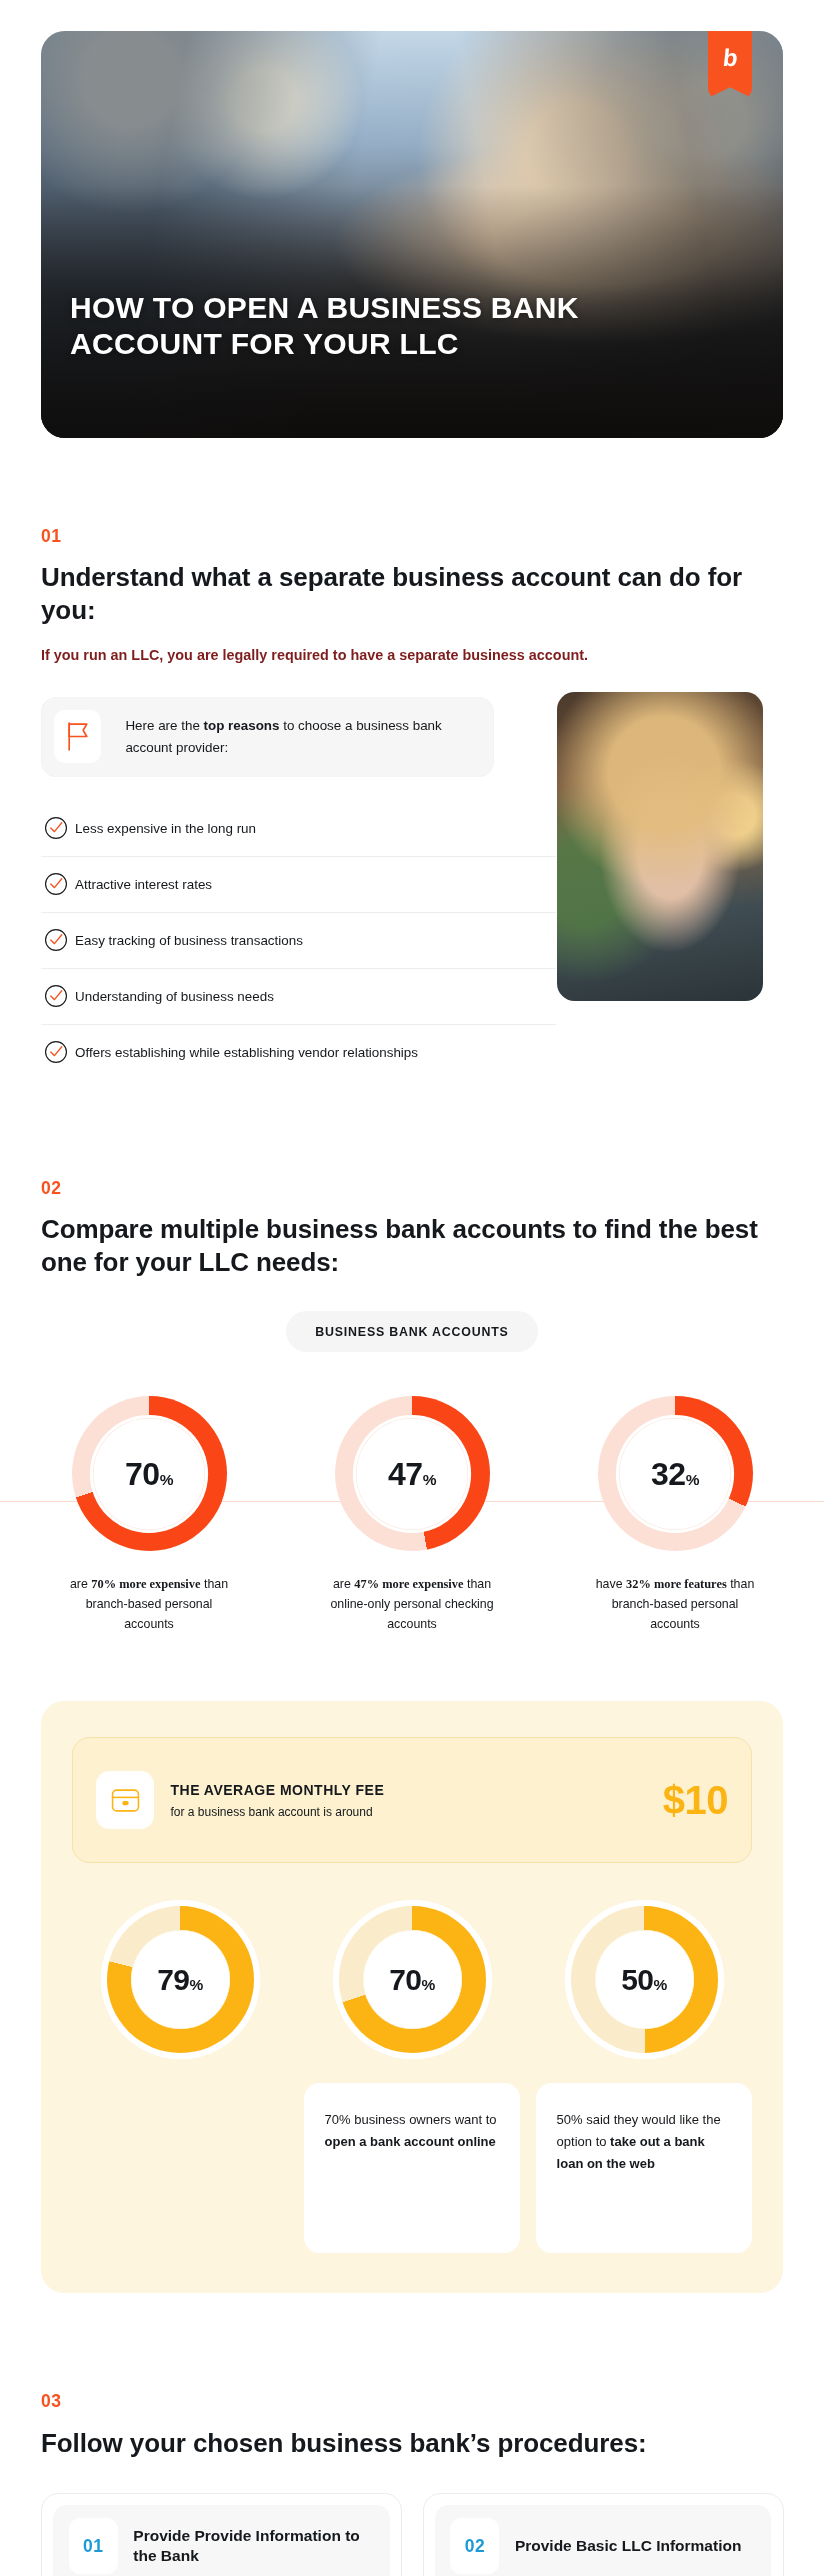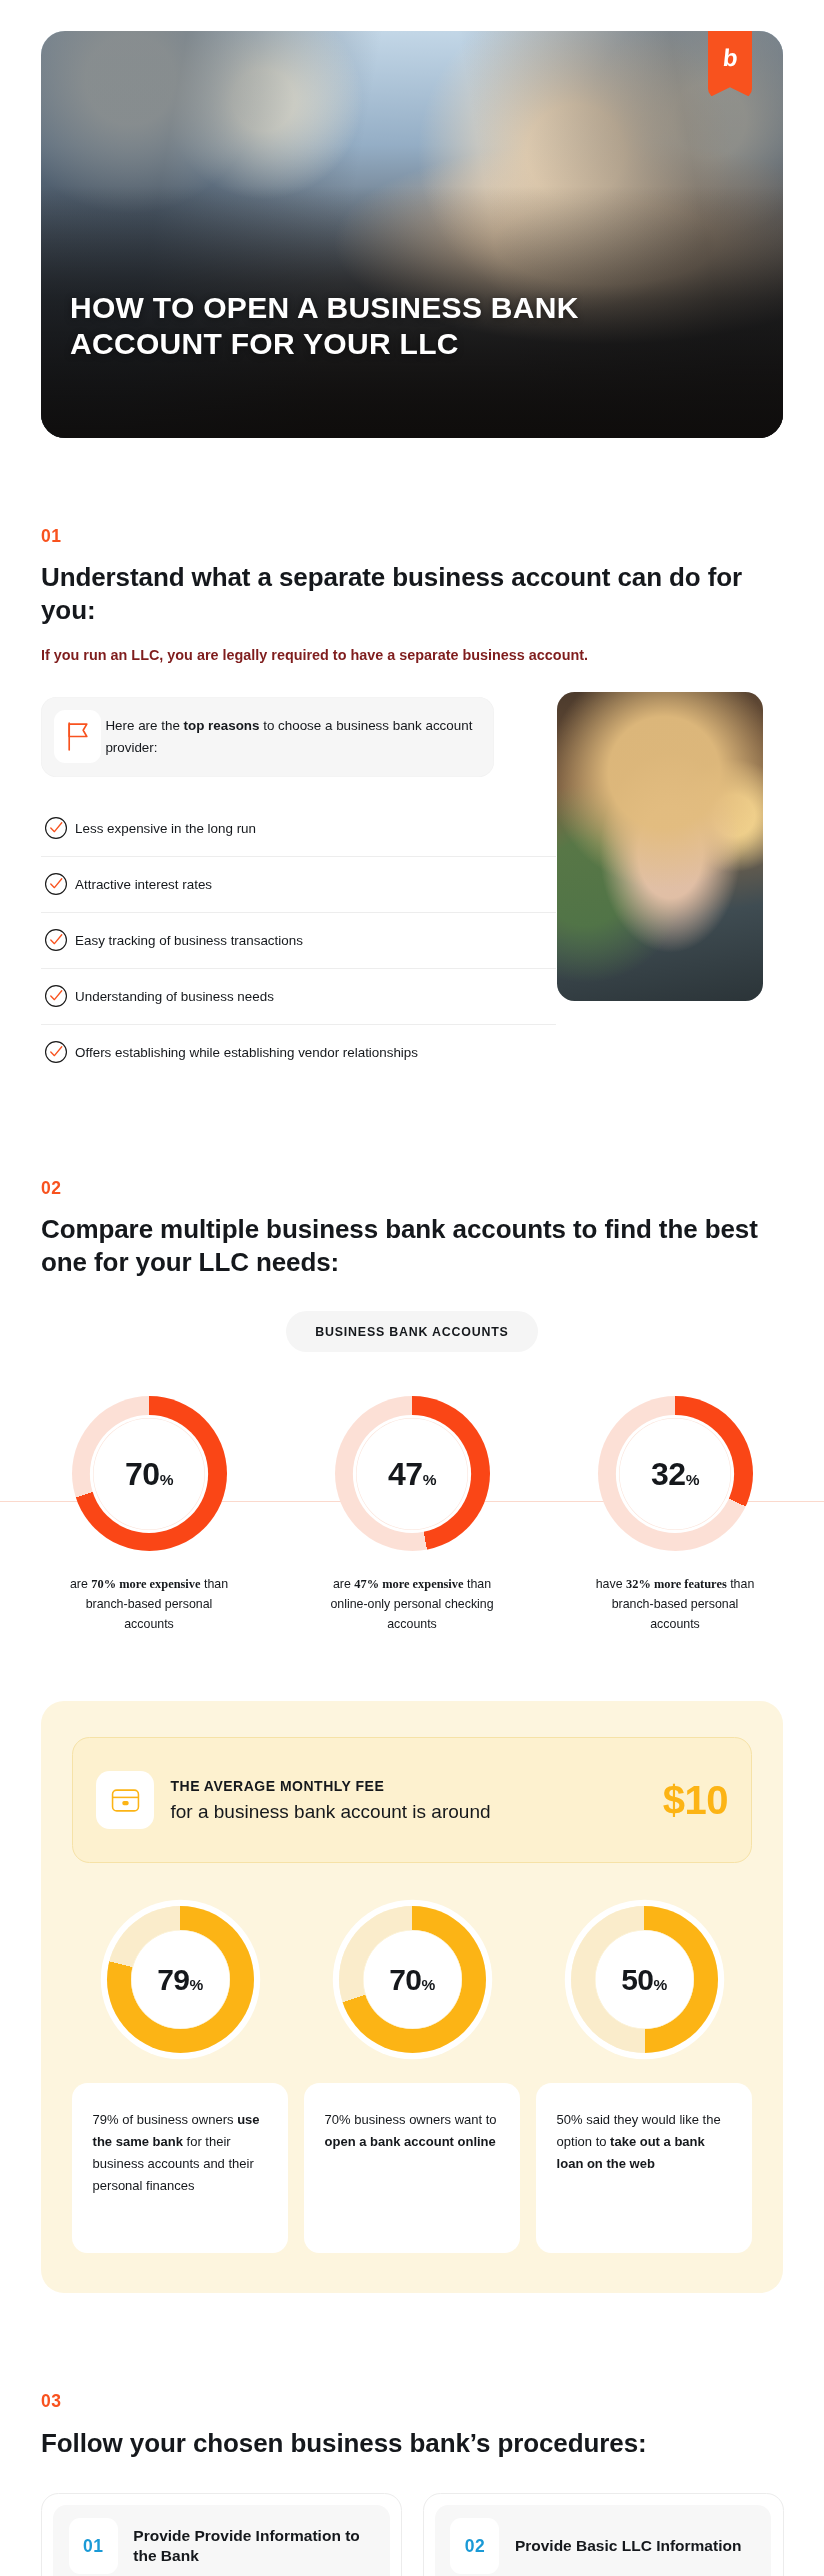--- a/index.html
+++ b/index.html
@@ -81,21 +81,21 @@
   .step-lead {
     font-size: 14.4px; line-height: 1.62; margin-top: 17.5px; color:#7f1d1d; font-weight:700;
   }
 
   
   .s1 { margin-top: 88px; }
   .s1-body { display:flex; gap: 20.6px; margin-top: 29px; align-items:flex-start; }
   .s1-left { flex: 1 1 auto; max-width: 495px; }
   .callout {
     background:#f6f6f6; border-radius: 15.5px; padding: 13.4px 17.5px 13.4px 13.4px;
-    display:flex; gap: 4px; align-items:center; width: 453px;
+    display:flex; gap: 24px; align-items:center; width: 453px;
     box-shadow: inset 0 0 0 0.5px #f1f1f1;
   }
   .callout-icon {
     width: 47px; height: 53px; background:#fff; border-radius: 11.3px;
     display:flex; align-items:center; justify-content:center; flex:0 0 auto;
   }
   .callout-text { font-size:13.4px; line-height:1.6; }
   .callout-text b { font-weight:800; }
 
   .checklist { margin-top: 24px; width: 515px; }
@@ -160,21 +160,21 @@
   .fee-card {
     background:#fdf1cf; border:0.5px solid #f6e2a7; border-radius: 17.5px;
     padding: 33px 23px; display:flex; align-items:center; gap: 16.5px;
   }
   .fee-icon {
     width: 58px; height: 58px; background:#fff; border-radius: 13.4px;
     display:flex; align-items:center; justify-content:center; flex:0 0 auto;
   }
   .fee-text { flex:1 1 auto; }
   .fee-kicker { font-size: 14px; font-weight:800; letter-spacing:0.5px; text-transform:uppercase; }
-  .fee-sub { font-size: 19px; margin-top: 7px; }
+  .fee-sub { font-size: 12px; margin-top: 7px; }
   .fee-amount { font-size: 40px; font-weight: 800; color:#fcb415; letter-spacing:-0.5px; }
 
   .ydonut-row { display:flex; justify-content:space-between; margin-top: 43px; }
   .ydonut-cell { width: 216px; text-align:center; }
   .ydonut { width: 147px; height: 147px; border-radius:50%; margin: 0 auto; position:relative;
             box-shadow: 0 0 0 6.2px #ffffff; }
   .ydonut .hole {
     position:absolute; inset: 24px; background:#fff; border-radius:50%;
     box-shadow: inset 0 0 0 0.5px #fbeec9;
     display:flex; align-items:center; justify-content:center;
@@ -369,23 +369,20 @@
       <div class="fee-amount">$10</div>
     </div>
 
     <div class="ydonut-row">
       <div class="ydonut-cell">
         <div class="ydonut" style="background: conic-gradient(rgb(252, 180, 21) 0deg, rgb(252, 180, 21) 284.4deg, rgb(250, 236, 203) 284.4deg, rgb(250, 236, 203) 360deg);">
           <div class="hole">
             <span class="val"><span>79</span><i>%</i></span>
           </div>
         </div>
-        <div class="ycard">
-          <span>79% of business owners </span><b>use the same bank</b><span> for their business accounts and their personal finances</span>
-        </div>
       </div>
 
       <div class="ydonut-cell">
         <div class="ydonut" style="background: conic-gradient(rgb(252, 180, 21) 0deg, rgb(252, 180, 21) 252deg, rgb(250, 236, 203) 252deg, rgb(250, 236, 203) 360deg);">
           <div class="hole">
             <span class="val"><span>70</span><i>%</i></span>
           </div>
         </div>
         <div class="ycard">
           <span>70% business owners want to </span><b>open a bank account online</b><span></span>

